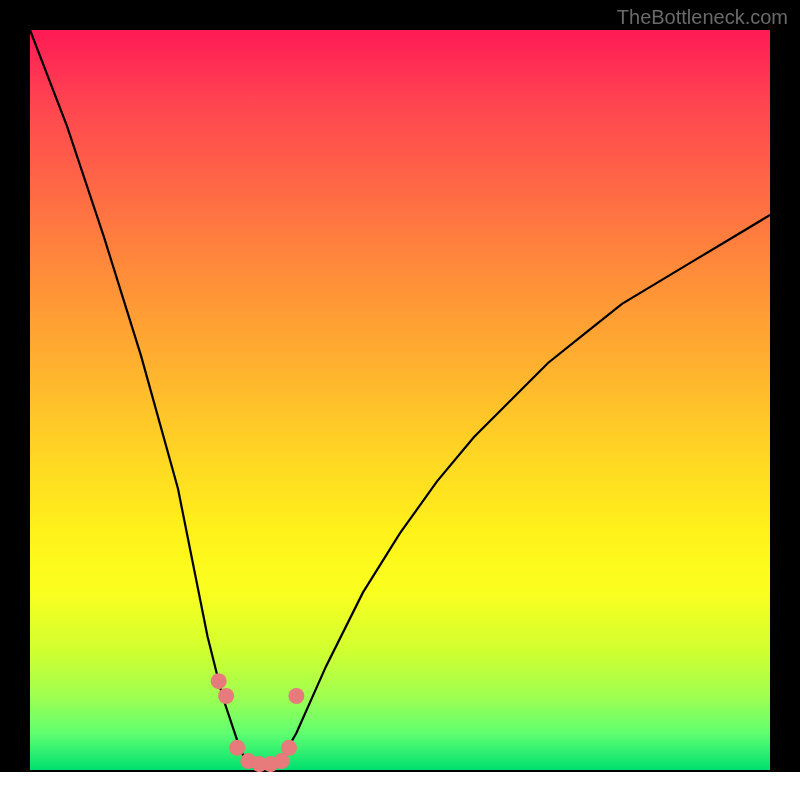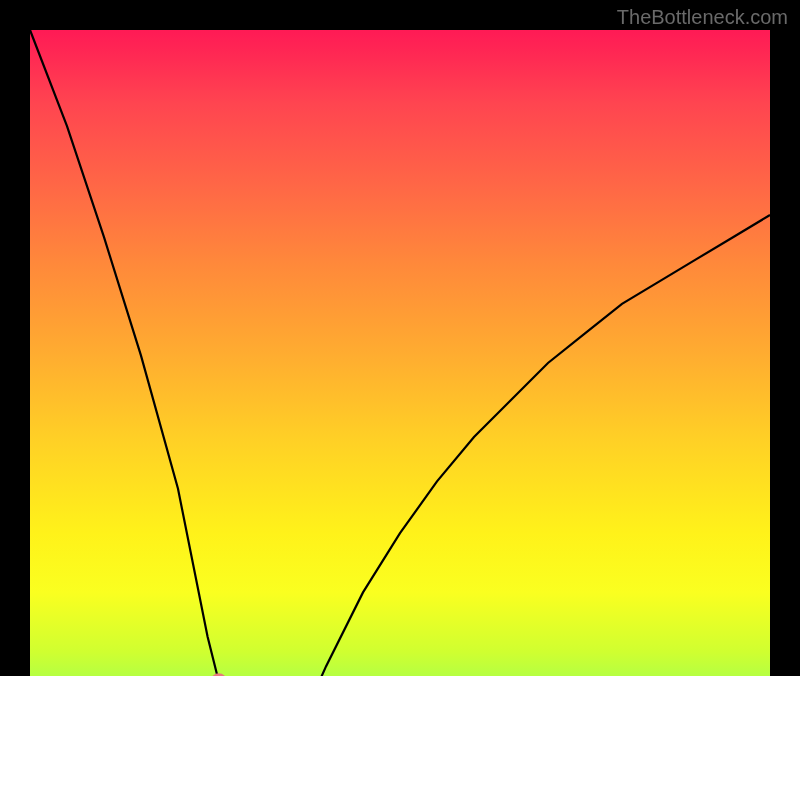--- a/index.html
+++ b/index.html
@@ -1,18 +1,18 @@
 <!DOCTYPE html>
 <html><head>
 <meta charset="utf-8">
 <style>
   body { margin: 0; padding: 0; }
   .container {
     width: 800px;
-    height: 676px;
+    height: 772px;
     position: relative;
     background: #000;
   }
   .plot-area {
     position: absolute;
     left: 30px;
     top: 30px;
     width: 740px;
     height: 740px;
     background: linear-gradient(to bottom,

